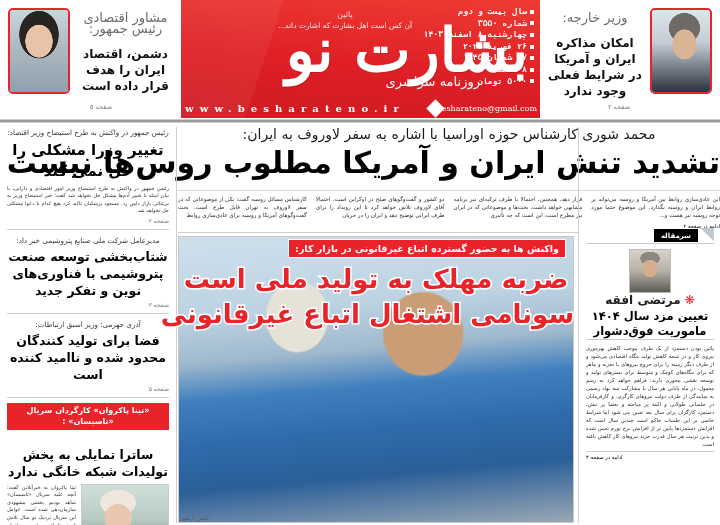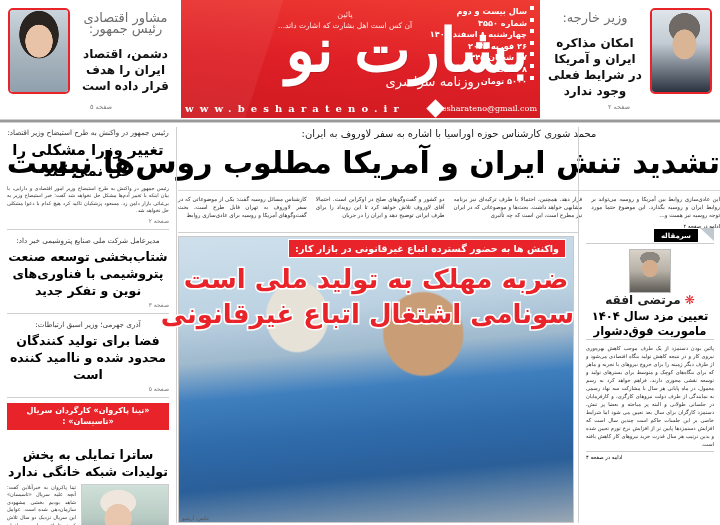--- a/index.html
+++ b/index.html
@@ -39,23 +39,23 @@
     position: absolute; right: 120px; top: 9px; width: 150px;
     color: #ffd9d6; font-size: 8px; text-align: center; line-height: 11px;
     font-family: "DejaVu Serif", serif;
   }
   .slogan .s2 { display: block; color: #ffeceb; font-size: 7.5px; }
 
   .infobox {
     position: absolute; right: 6px; top: 6px; width: 88px;
   }
   .infobox .row {
-    display: flex; align-items: flex-start; justify-content: flex-start;
+    display: flex; align-items: center; justify-content: flex-start;
     color: #fff; font-size: 8.2px; line-height: 11.6px; height: 11.6px;
-    white-space: nowrap; direction: rtl;
+    white-space: nowrap; direction: rtl; font-family: Liberation Mono, monospace;
   }
   .infobox .bullet {
     width: 4px; height: 4px; background: #fff; margin-left: 3px; flex: 0 0 auto;
   }
   .infobox .row span { font-weight: bold; }
 
   .urlstrip {
     position: absolute; left: 0; bottom: 0; width: 100%; height: 17px;
     direction: ltr;
   }
@@ -96,21 +96,21 @@
   .mh-right .teaser-page { right: 90px; }
 
   
   .ph { width: 100%; height: 100%; display: block; }
 
   .mh-divider { position: absolute; left: 0; top: 119px; width: 720px; height: 4px; background: #cfcfcf; }
   .mh-divider i { display: block; width: 100%; height: 1.4px; background: #9a9a9a; margin-top: 1.3px; }
 
   
   .lead { position: absolute; left: 178px; top: 127px; width: 542px; }
-  .lead-kicker { font-size: 10px; color: #1b1b1b; text-align: center; line-height: 14px; }
+  .lead-kicker { font-size: 14px; color: #1b1b1b; text-align: center; line-height: 14px; }
   .lead-head {
     font-size: 30px; font-weight: bold; color: #000; text-align: center;
     line-height: 40px; letter-spacing: -0.5px; margin-top: 2px;
     white-space: nowrap;
   }
   .lead-cols {
     margin-top: 7px; display: flex; gap: 9px; direction: rtl;
     border-top: 1px solid #d8d8d8; padding-top: 4px;
   }
   .lead-cols .c { flex: 1 1 0; font-size: 5.6px; line-height: 8.2px; color: #2b2b2b; text-align: justify; }

